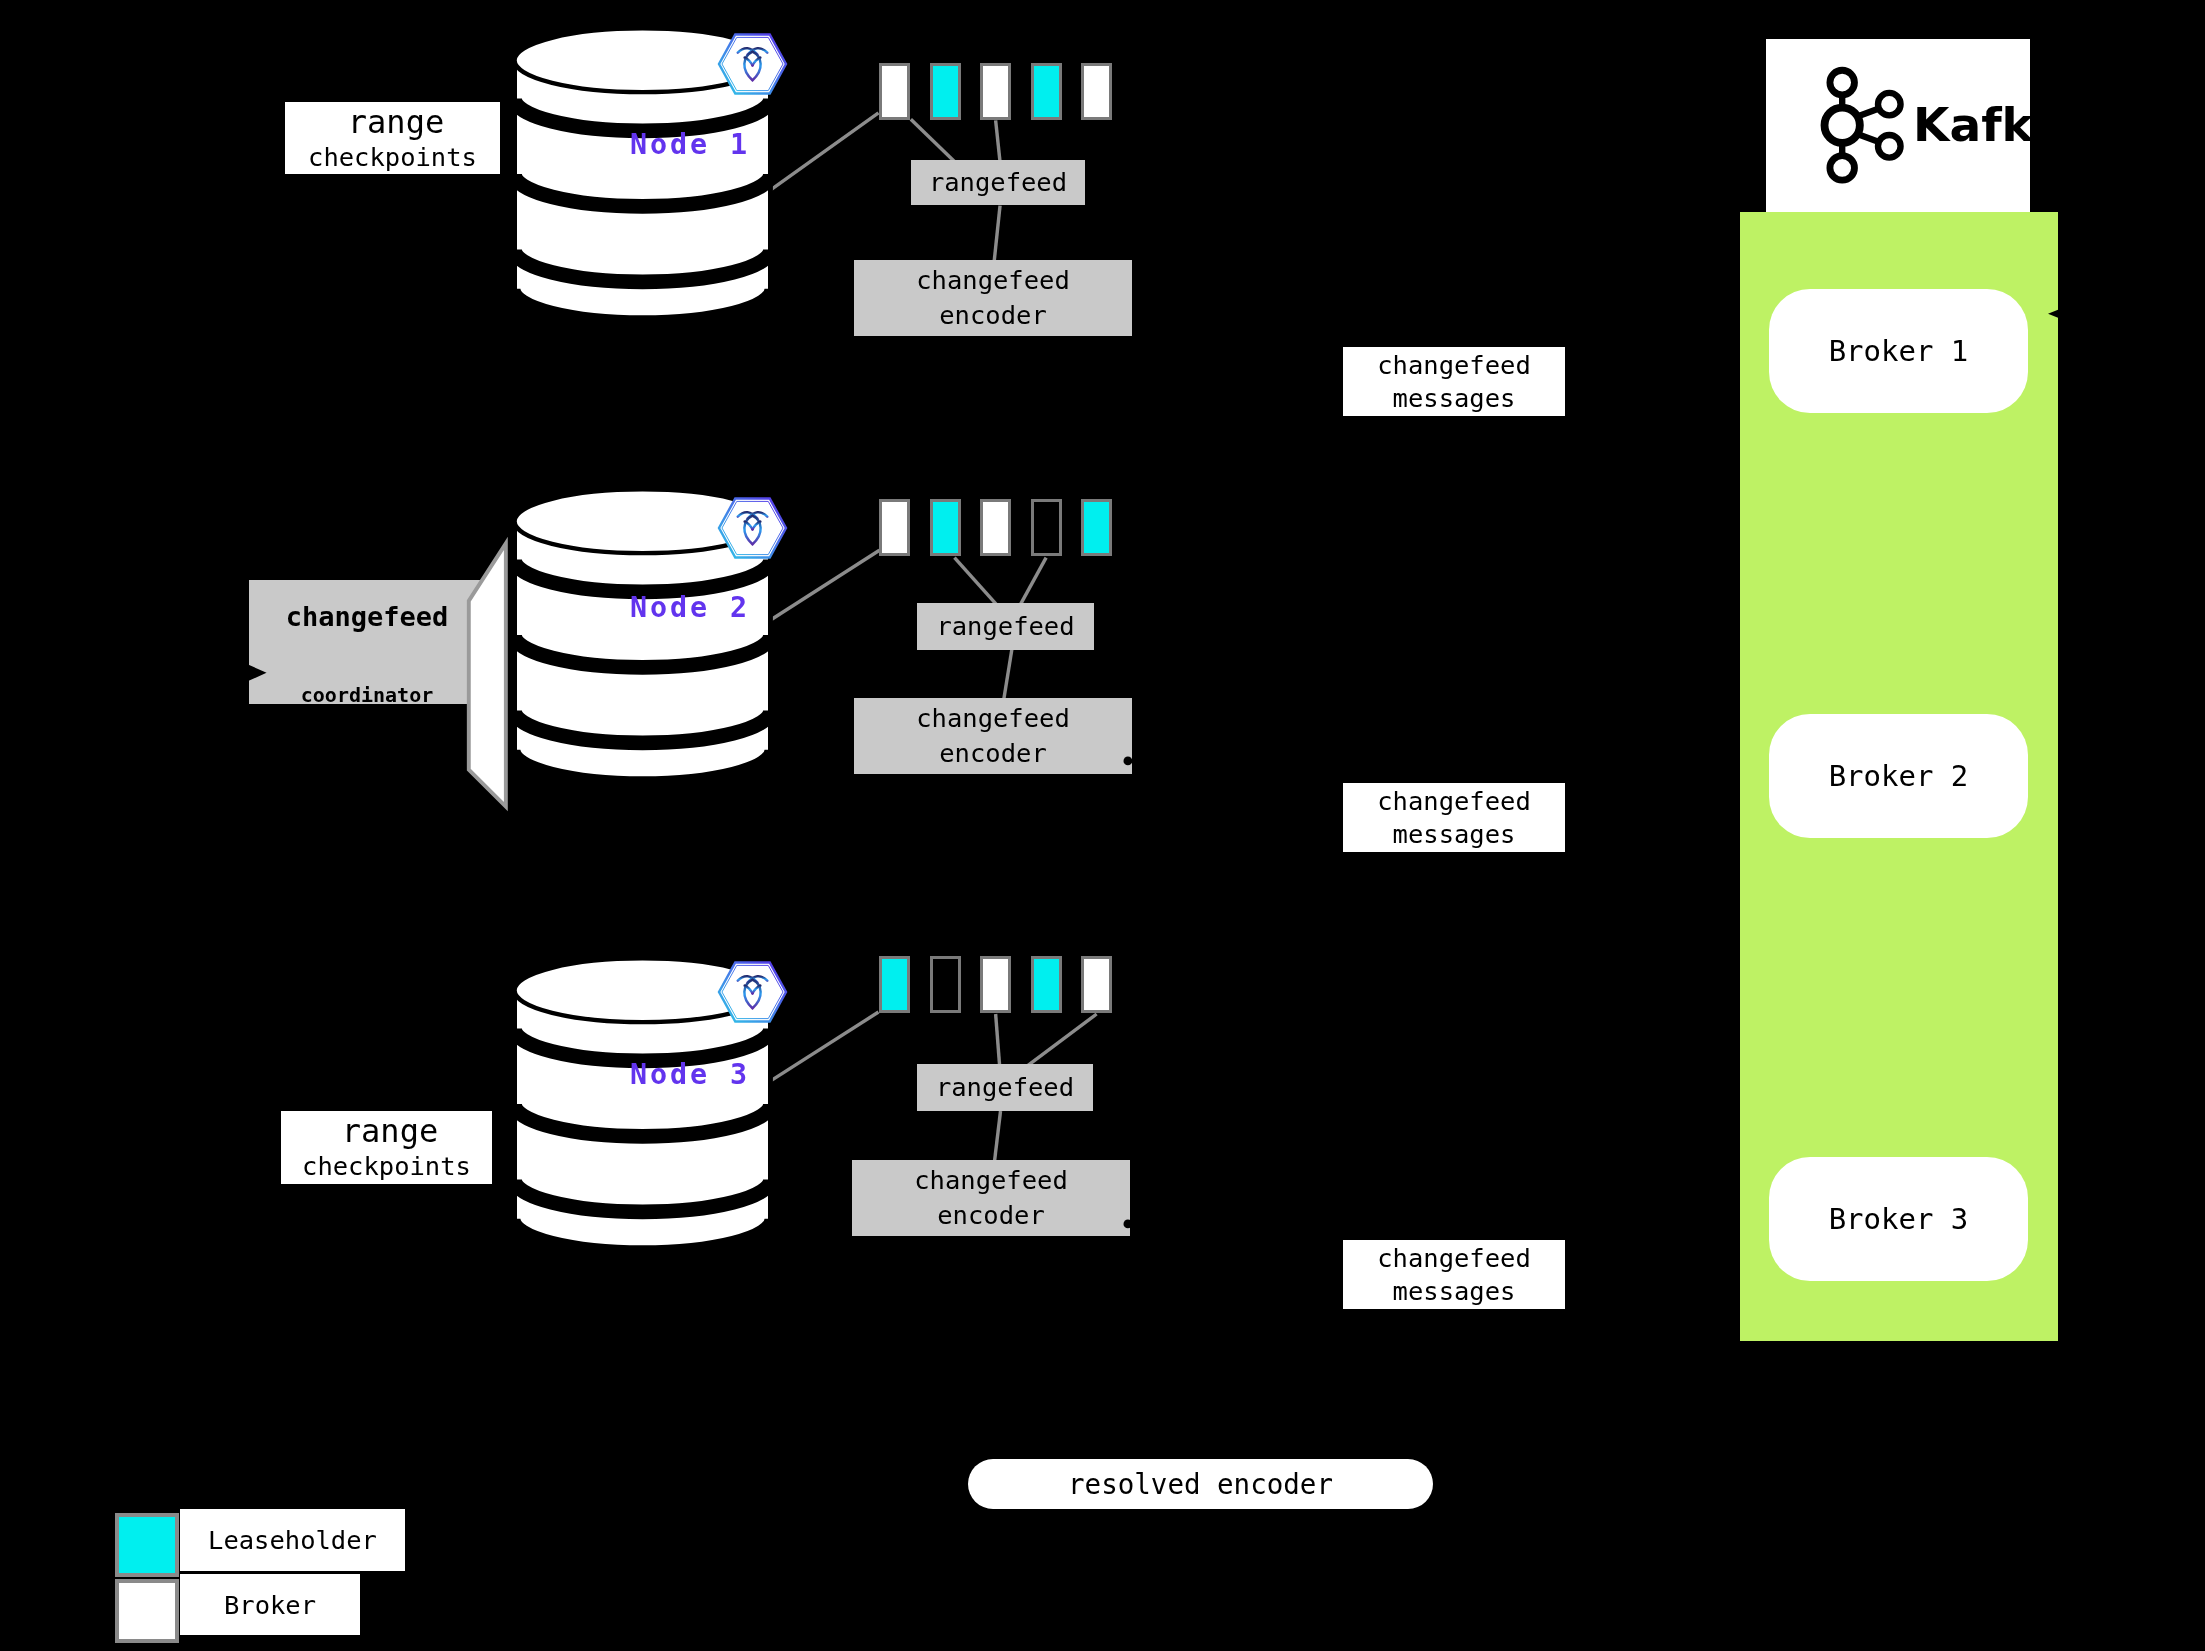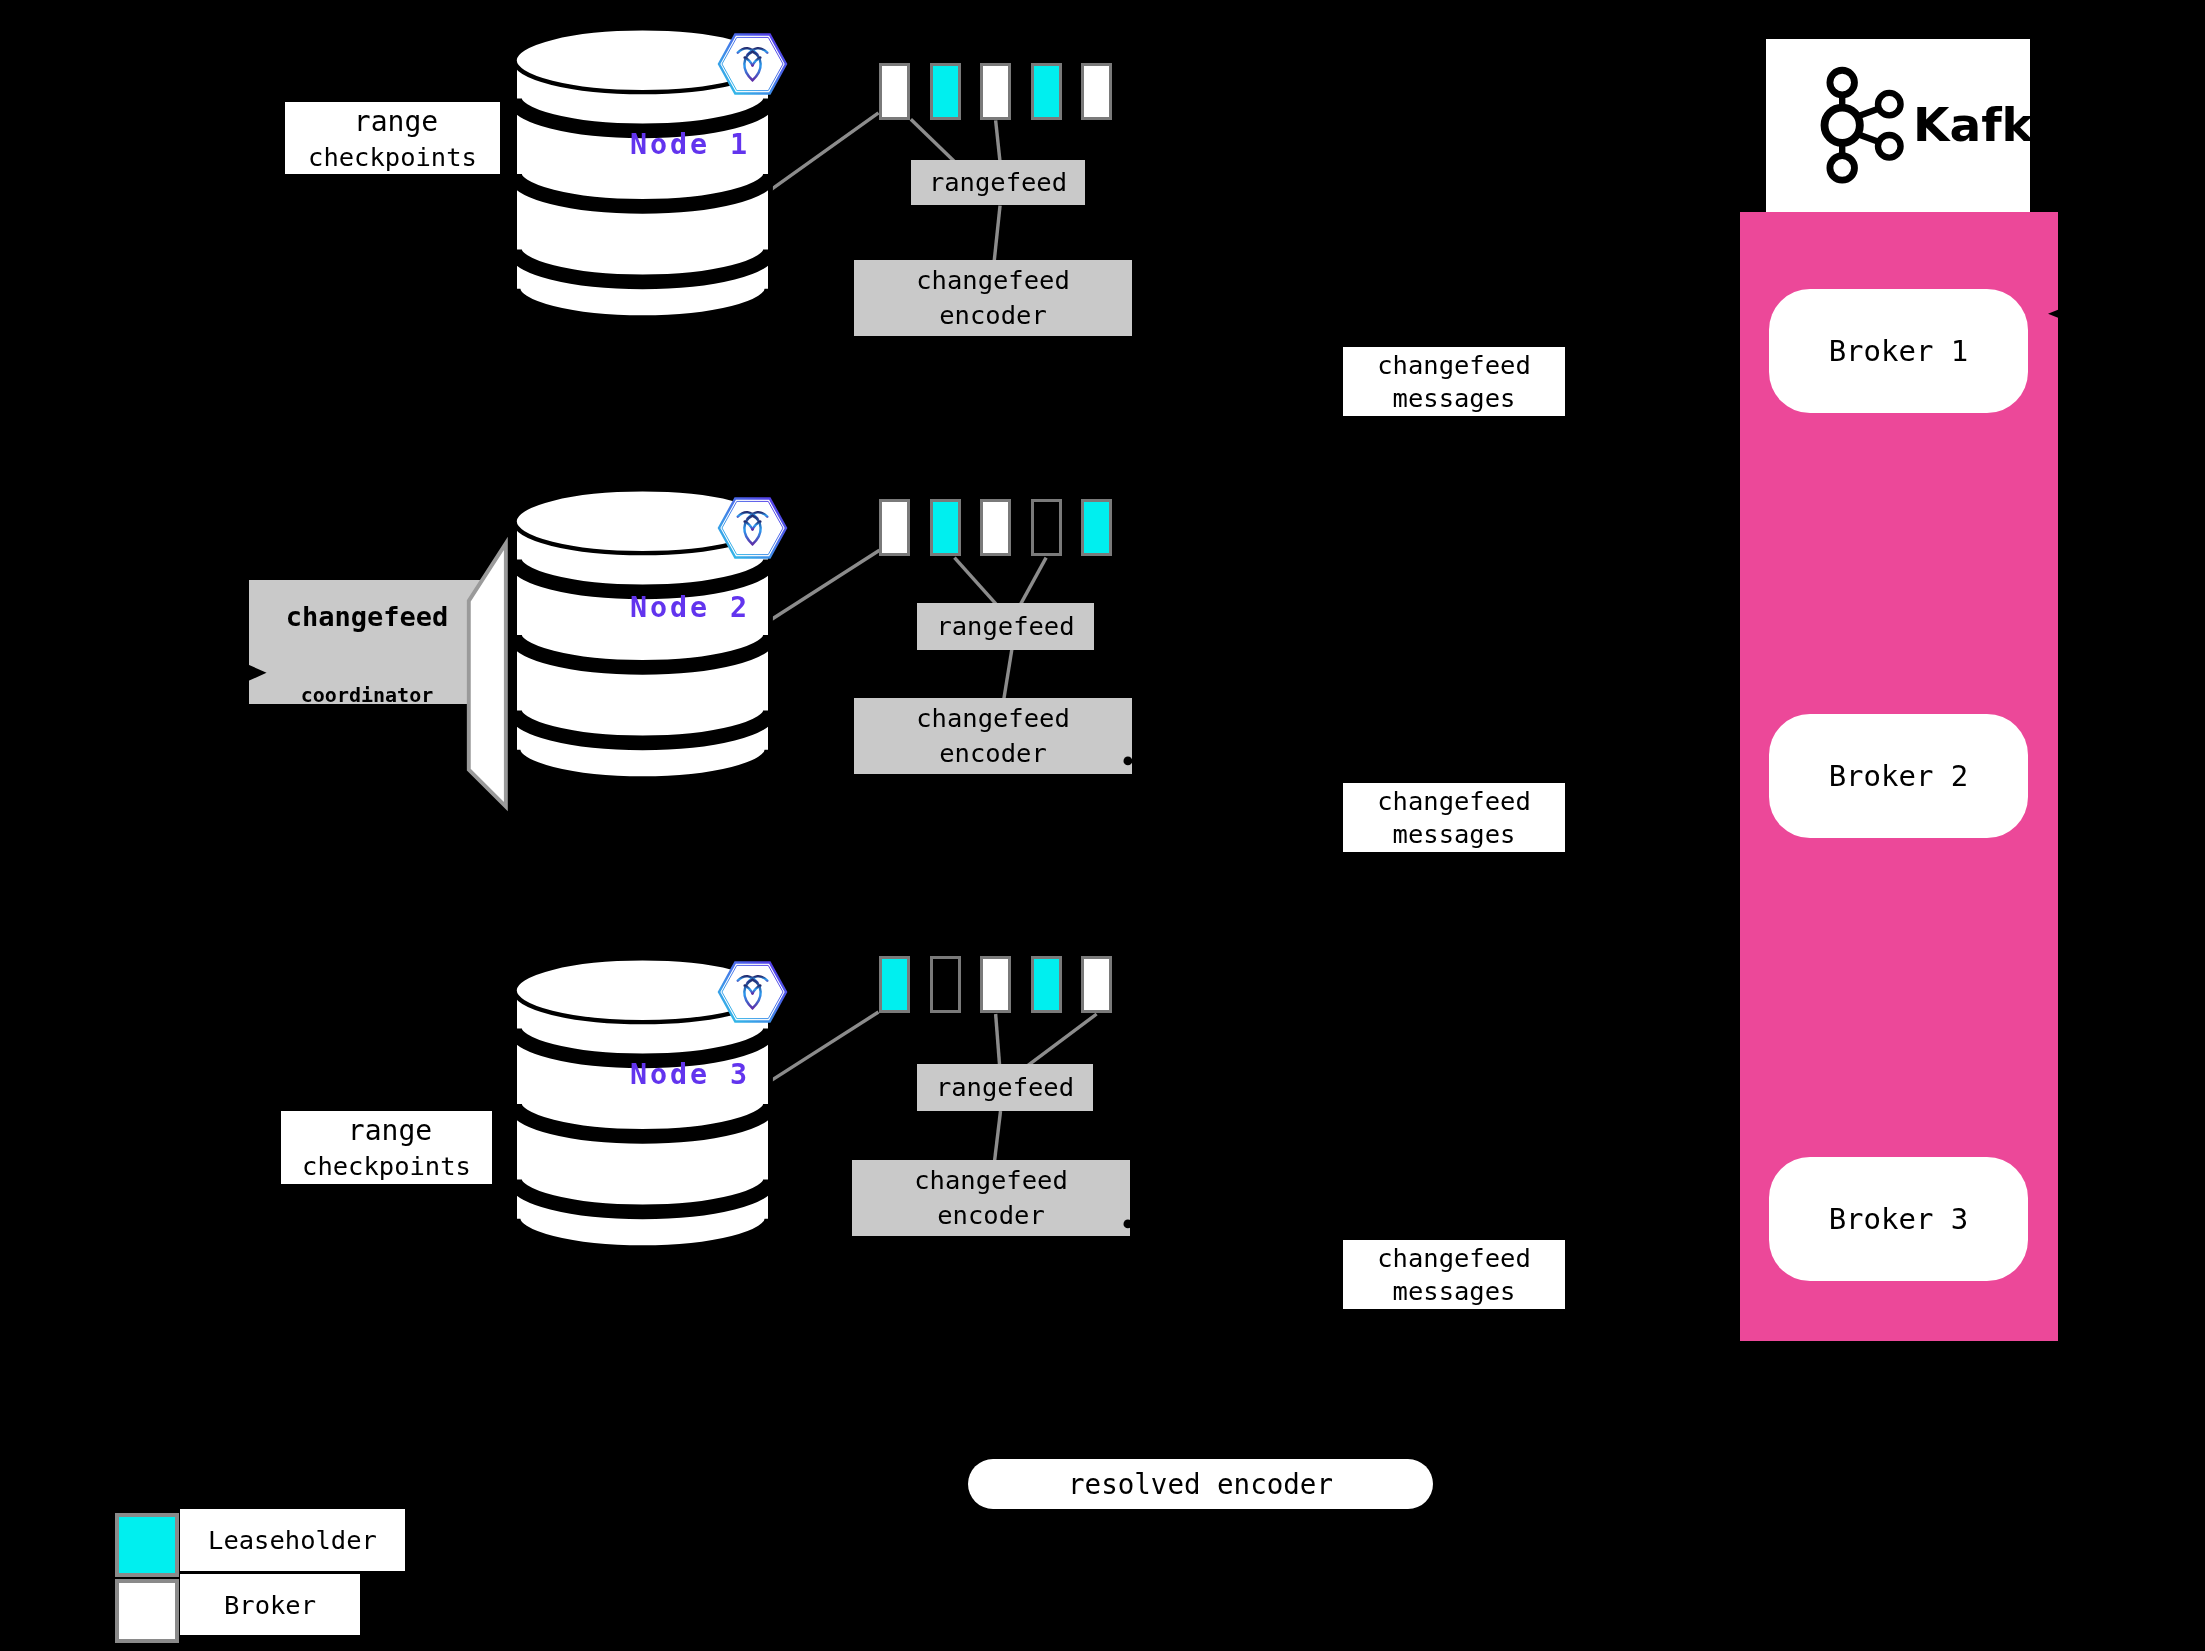--- a/index.html
+++ b/index.html
@@ -6,21 +6,21 @@
   body{
     width:2205px;height:1652px;position:relative;overflow:hidden;
     background:#000;
     font-family:"DejaVu Sans Mono","Liberation Mono",monospace;
     color:#000;
   }
   .abs{position:absolute;}
   .graybox{background:#c9c9c9;text-align:center;}
   .whitebox{background:#ffffff;text-align:center;}
   .lbl{font-size:25.5px;line-height:35px;}
-  .lbl2{font-size:28px;line-height:36px;padding-top:2px;padding-left:7px;}
+  .lbl2{font-size:32px;line-height:36px;padding-top:2px;padding-left:7px;}
   .bold{font-weight:bold;}
   .node-label{
     font-size:28.4px;font-weight:bold;letter-spacing:2.9px;
     text-align:right;white-space:pre;
   }
   .range-rect{
     position:absolute;width:31px;height:57px;
     border:3.9px solid #7a7a7a;box-sizing:border-box;
     background:transparent;
   }
@@ -240,21 +240,21 @@
       <circle cx="196" cy="178" r="23" stroke-width="13"></circle>
       <line x1="100" y1="73" x2="100" y2="99" stroke-width="13"></line>
       <line x1="100" y1="171" x2="100" y2="197" stroke-width="13"></line>
       <line x1="131" y1="117" x2="175" y2="101" stroke-width="13"></line>
       <line x1="131" y1="153" x2="175" y2="169" stroke-width="13"></line>
     </g>
   </svg>
   <span class="abs kafka-title" style="left:147px;top:58px;">Kafka</span>
 </div>
 
-<div class="abs" style="left:1740px;top:212px;width:318px;height:1129px;background:#ec4899;">
+<div class="abs" style="left:1740px;top:212px;width:318px;height:1129px;background:#bef264;">
   <div class="broker" style="top:77px;">
     <span>Broker 1</span>
   </div>
   <div class="broker" style="top:502px;">
     <span>Broker 2</span>
   </div>
   <div class="broker" style="top:945px;">
     <span>Broker 3</span>
   </div>
 </div>

